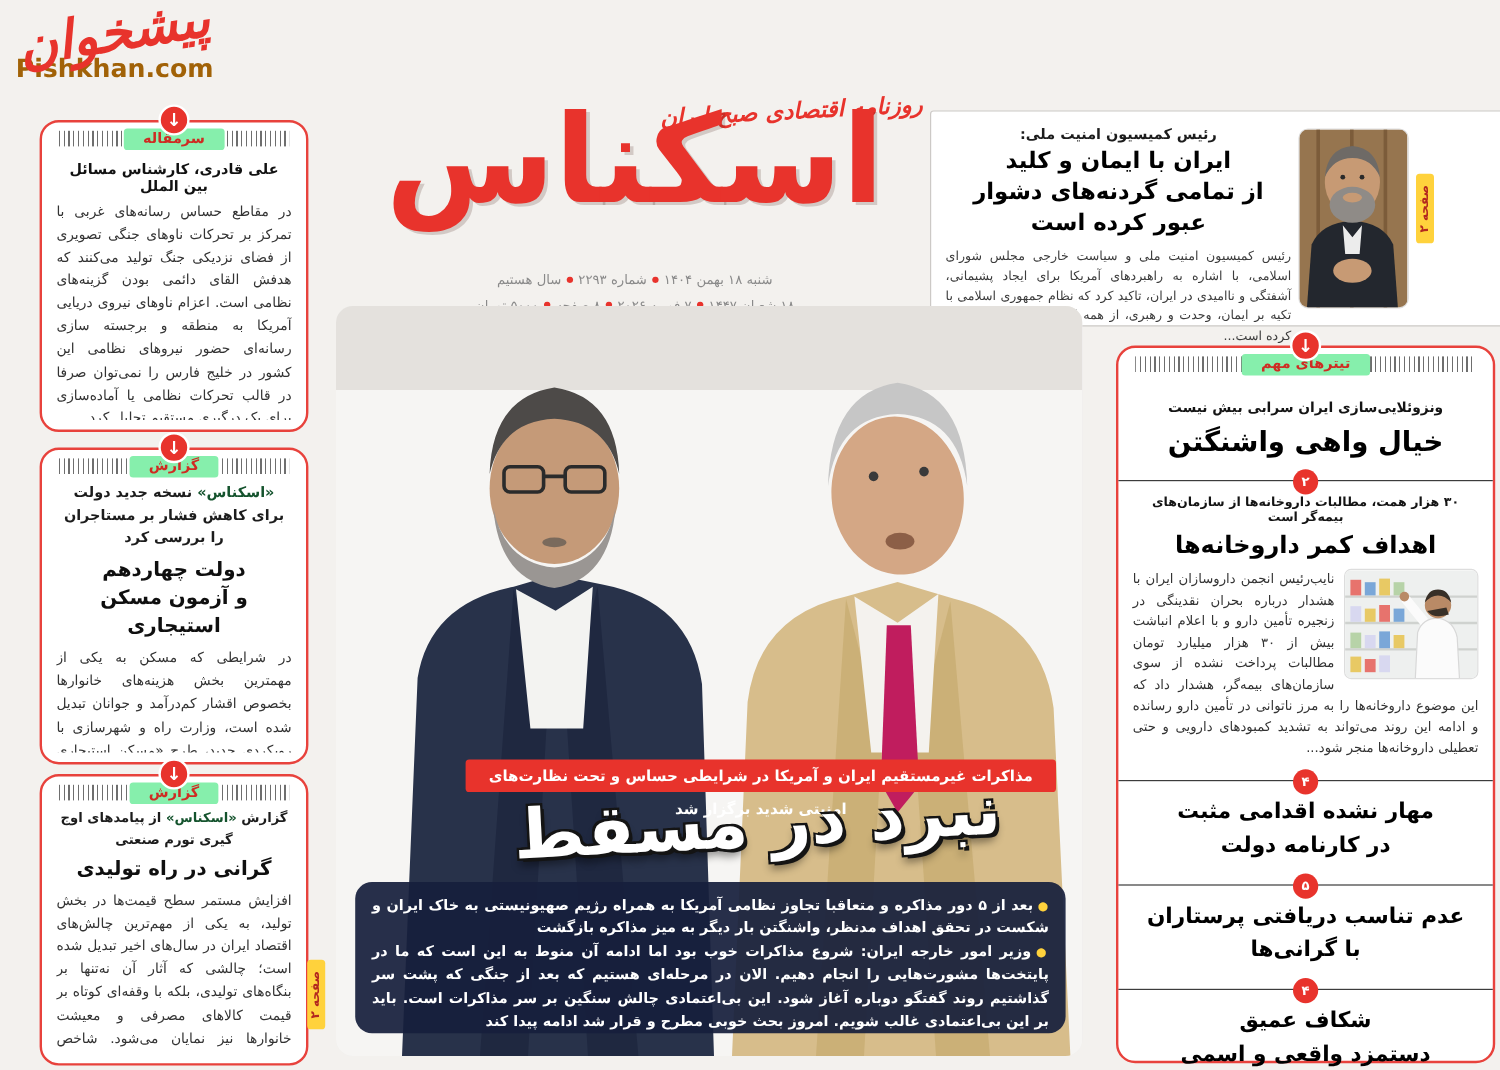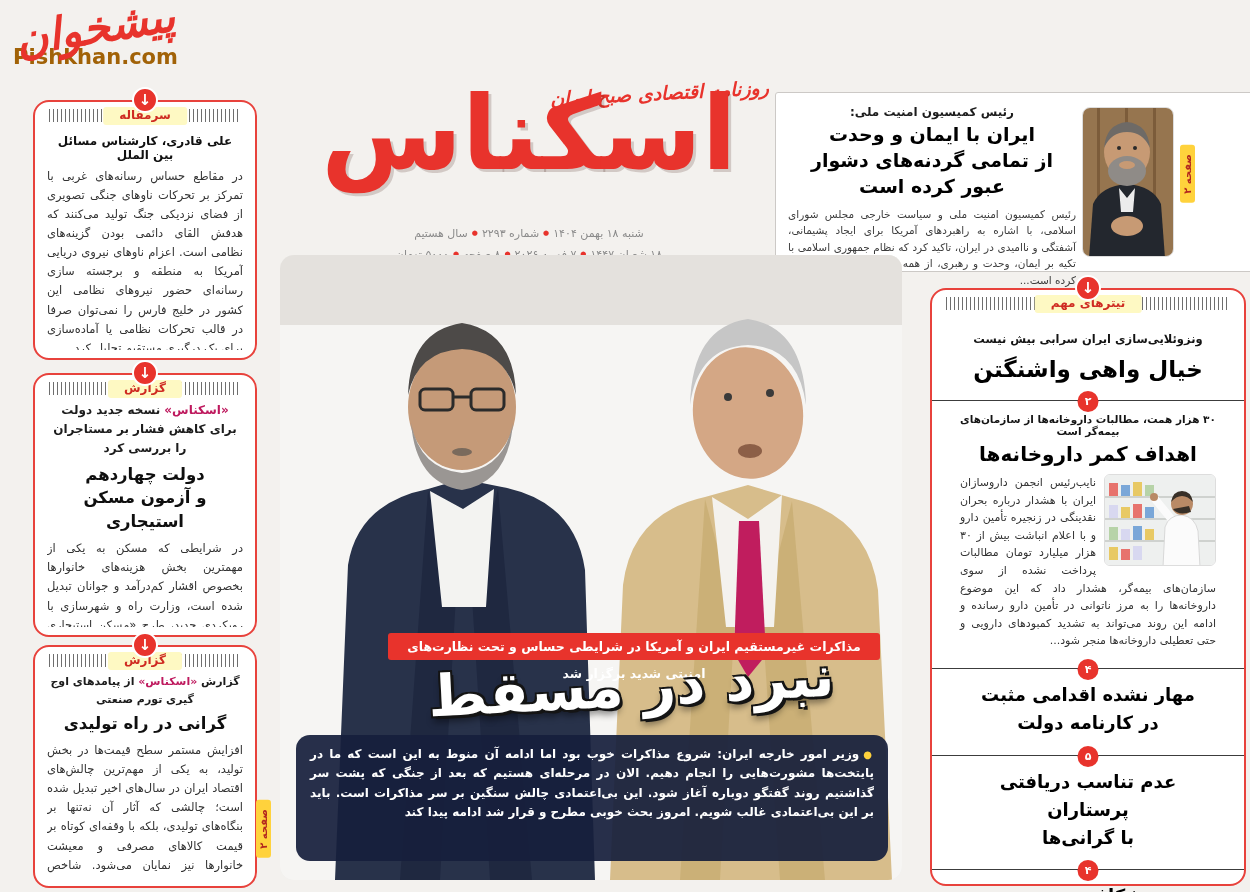--- a/index.html
+++ b/index.html
@@ -22,46 +22,46 @@
              font-size:102px; font-weight:bold; color:#e8332c; line-height:1.1; letter-spacing:-2px;
              text-shadow:3px 3px 0 rgba(60,20,10,0.18); }
   .dateline { position:absolute; left:40px; right:40px; top:168px; text-align:center;
              font-size:11px; color:#8a8a8a; line-height:1.9; }
   .dl-dot { color:#e8332c; font-size:7px; vertical-align:2px; margin:0 4px; }
   
   .redbox { position:absolute; background:#fff; border:2px solid #e8423c; border-radius:16px; }
   .barcode { position:absolute; top:7px; left:14px; right:14px; height:13px;
              background:repeating-linear-gradient(90deg,#4a4a4a 0 1px,transparent 1px 4px); opacity:.8; }
   .pill { position:absolute; top:5px; left:50%; transform:translateX(-50%); z-index:2;
-          background:#fef9c3; color:#cf2b22; font-weight:bold; font-size:12px;
+          background:#86efac; color:#cf2b22; font-weight:bold; font-size:12px;
           padding:1px 16px 3px; border-radius:3px; white-space:nowrap;text-align:right; }
   .arrow-circle { position:absolute; top:-15px; left:50%; transform:translateX(-50%); z-index:3;
           width:26px; height:26px; border-radius:50%; background:#e8332c; color:#fff;
           font-weight:bold; text-align:center; line-height:22px; font-size:15px; border:2px solid #fff; }
   .box-inner { position:absolute; left:12px; right:12px; top:26px; bottom:8px; overflow:hidden; }
   .box-kicker { font-weight:bold; font-size:12px; color:#1c1c1c; text-align:center; line-height:1.6; }
-  .red-word { color:#be185d; }
+  .red-word { color:#14532d; }
   .box-title { font-weight:bold; font-size:16.5px; color:#0f0f0f; text-align:center; line-height:1.45; margin-top:4px; }
   .box-byline { font-weight:bold; font-size:12px; color:#111; text-align:center; margin-top:6px; }
   .box-body { font-size:11.5px; color:#333; text-align:justify; line-height:1.66; margin-top:5px; }
   
   #top-story { position:absolute; left:775px; top:92px; width:530px; height:180px;
                background:#fff; border:1px solid #ccc9c6; border-radius:3px; }
   .tr-text { position:absolute; left:12px; top:12px; width:288px; }
   .tr-kicker { font-weight:bold; font-size:12px; text-align:center; color:#1c1c1c; }
   .tr-title { font-weight:bold; font-size:19px; color:#000; text-align:center; line-height:1.38; margin-top:2px; }
   .tr-body { font-size:10.5px; color:#3c3c3c; text-align:justify; line-height:1.58; margin-top:6px; }
   .tr-photo { position:absolute; left:306px; top:14px; width:92px; height:150px;
               border-radius:8px; overflow:hidden; border:1px solid #ddd; }
   .page-tab { position:absolute; background:#ffd23c; color:#b3271f; font-weight:bold; font-size:10px;
               writing-mode:vertical-rl; transform:rotate(180deg); padding:9px 2px; border-radius:3px; }
   #top-story .page-tab { left:404px; top:52px; }
   
   #right-col { position:absolute; left:930px; top:288px; width:316px; height:598px; }
-  .rc-item { position:relative; border-bottom:1.5px solid #3c3c3c; padding:12px 28px 18px; }
+  .rc-item { position:relative; border-bottom:1.5px solid #3c3c3c; padding:12px 12px 18px; }
   .rc-item.last { border-bottom:none; }
   .rc-first { margin-top:30px; }
   .rc-kicker { font-weight:bold; font-size:11.5px; color:#141414; text-align:center; }
   .rc-title-lg { font-weight:bold; font-size:23px; color:#000; text-align:center; margin-top:10px; }
   .rc-title-md { font-weight:bold; font-size:20px; color:#000; text-align:center; margin-top:5px; }
   .rc-title-sm { font-weight:bold; font-size:18px; color:#000; text-align:center; line-height:1.55; }
   .rc-body { font-size:11px; color:#333; text-align:justify; line-height:1.6; margin-top:8px; }
   .rc-photo { float:right; width:112px; height:92px; margin-left:8px; margin-bottom:2px;
               border-radius:6px; overflow:hidden; border:1px solid #ddd; }
   .num-circle { position:absolute; bottom:-12px; left:50%; transform:translateX(-50%); z-index:3;
@@ -104,21 +104,21 @@
       <div>
         <span>۱۸ شعبان ۱۴۴۷</span><span class="dl-dot">●</span><span>۷ فوریه ۲۰۲۶</span><span class="dl-dot">●</span><span>۸ صفحه</span><span class="dl-dot">●</span><span>۵۰۰۰ تومان</span>
       </div>
     </div>
   </div>
 
   <div id="top-story">
     <div class="tr-text">
       <div class="tr-kicker">رئیس کمیسیون امنیت ملی:</div>
       <div class="tr-title">
-        <span>ایران با ایمان و وحدت</span><br>
+        <span>ایران با ایمان و کلید</span><br>
         <span>از تمامی گردنه‌های دشوار عبور کرده است</span>
       </div>
       <div class="tr-body">رئیس کمیسیون امنیت ملی و سیاست خارجی مجلس شورای اسلامی، با اشاره به راهبردهای آمریکا برای ایجاد پشیمانی، آشفتگی و ناامیدی در ایران، تاکید کرد که نظام جمهوری اسلامی با تکیه بر ایمان، وحدت و رهبری، از همه این گردنه‌های سخت گذر کرده است...</div>
     </div>
     <div class="tr-photo">
       <svg width="92" height="150" viewBox="0 0 92 150">
         <rect width="92" height="150" fill="#96754f"></rect>
         <rect x="16" y="0" width="3" height="150" fill="#7c5c3a"></rect>
         <rect x="44" y="0" width="3" height="150" fill="#7c5c3a"></rect>
         <rect x="72" y="0" width="3" height="150" fill="#7c5c3a"></rect>
@@ -207,20 +207,21 @@
         <path d="M128 140 Q130 76 182 68 Q234 76 236 140 Q226 96 182 94 Q138 96 128 140 Z" fill="#4d4a48"></path>
         <rect x="140" y="134" width="33" height="21" rx="5" fill="none" stroke="#2b2b2b" stroke-width="3"></rect>
         <rect x="191" y="134" width="33" height="21" rx="5" fill="none" stroke="#2b2b2b" stroke-width="3"></rect>
         <line x1="173" y1="142" x2="191" y2="142" stroke="#2b2b2b" stroke-width="3"></line>
         <ellipse cx="182" cy="197" rx="10" ry="4" fill="#7a6a5c"></ellipse>
       </g>
     </svg>
     <div class="ms-kicker">مذاکرات غیرمستقیم ایران و آمریکا در شرایطی حساس و تحت نظارت‌های امنیتی شدید برگزار شد</div>
     <div class="ms-headline">نبرد در مسقط</div>
     <div class="ms-panel">
+      <p><span class="bullet">●</span><span>بعد از ۵ دور مذاکره و متعاقبا تجاوز نظامی آمریکا به همراه رژیم صهیونیستی به خاک ایران و شکست در تحقق اهداف مدنظر، واشنگتن بار دیگر به میز مذاکره بازگشت</span></p>
       <p><span class="bullet">●</span><span>وزیر امور خارجه ایران: شروع مذاکرات خوب بود اما ادامه آن منوط به این است که ما در پایتخت‌ها مشورت‌هایی را انجام دهیم. الان در مرحله‌ای هستیم که بعد از جنگی که پشت سر گذاشتیم روند گفتگو دوباره آغاز شود. این بی‌اعتمادی چالش سنگین بر سر مذاکرات است. باید بر این بی‌اعتمادی غالب شویم. امروز بحث خوبی مطرح و قرار شد ادامه پیدا کند</span></p>
     </div>
   </div>
   <div class="page-tab" id="main-tab">صفحه ۲</div>
 
   <div class="redbox" id="right-col">
     <div class="barcode"></div>
     <div class="arrow-circle">↓</div>
     <div class="pill">تیترهای مهم</div>
 

